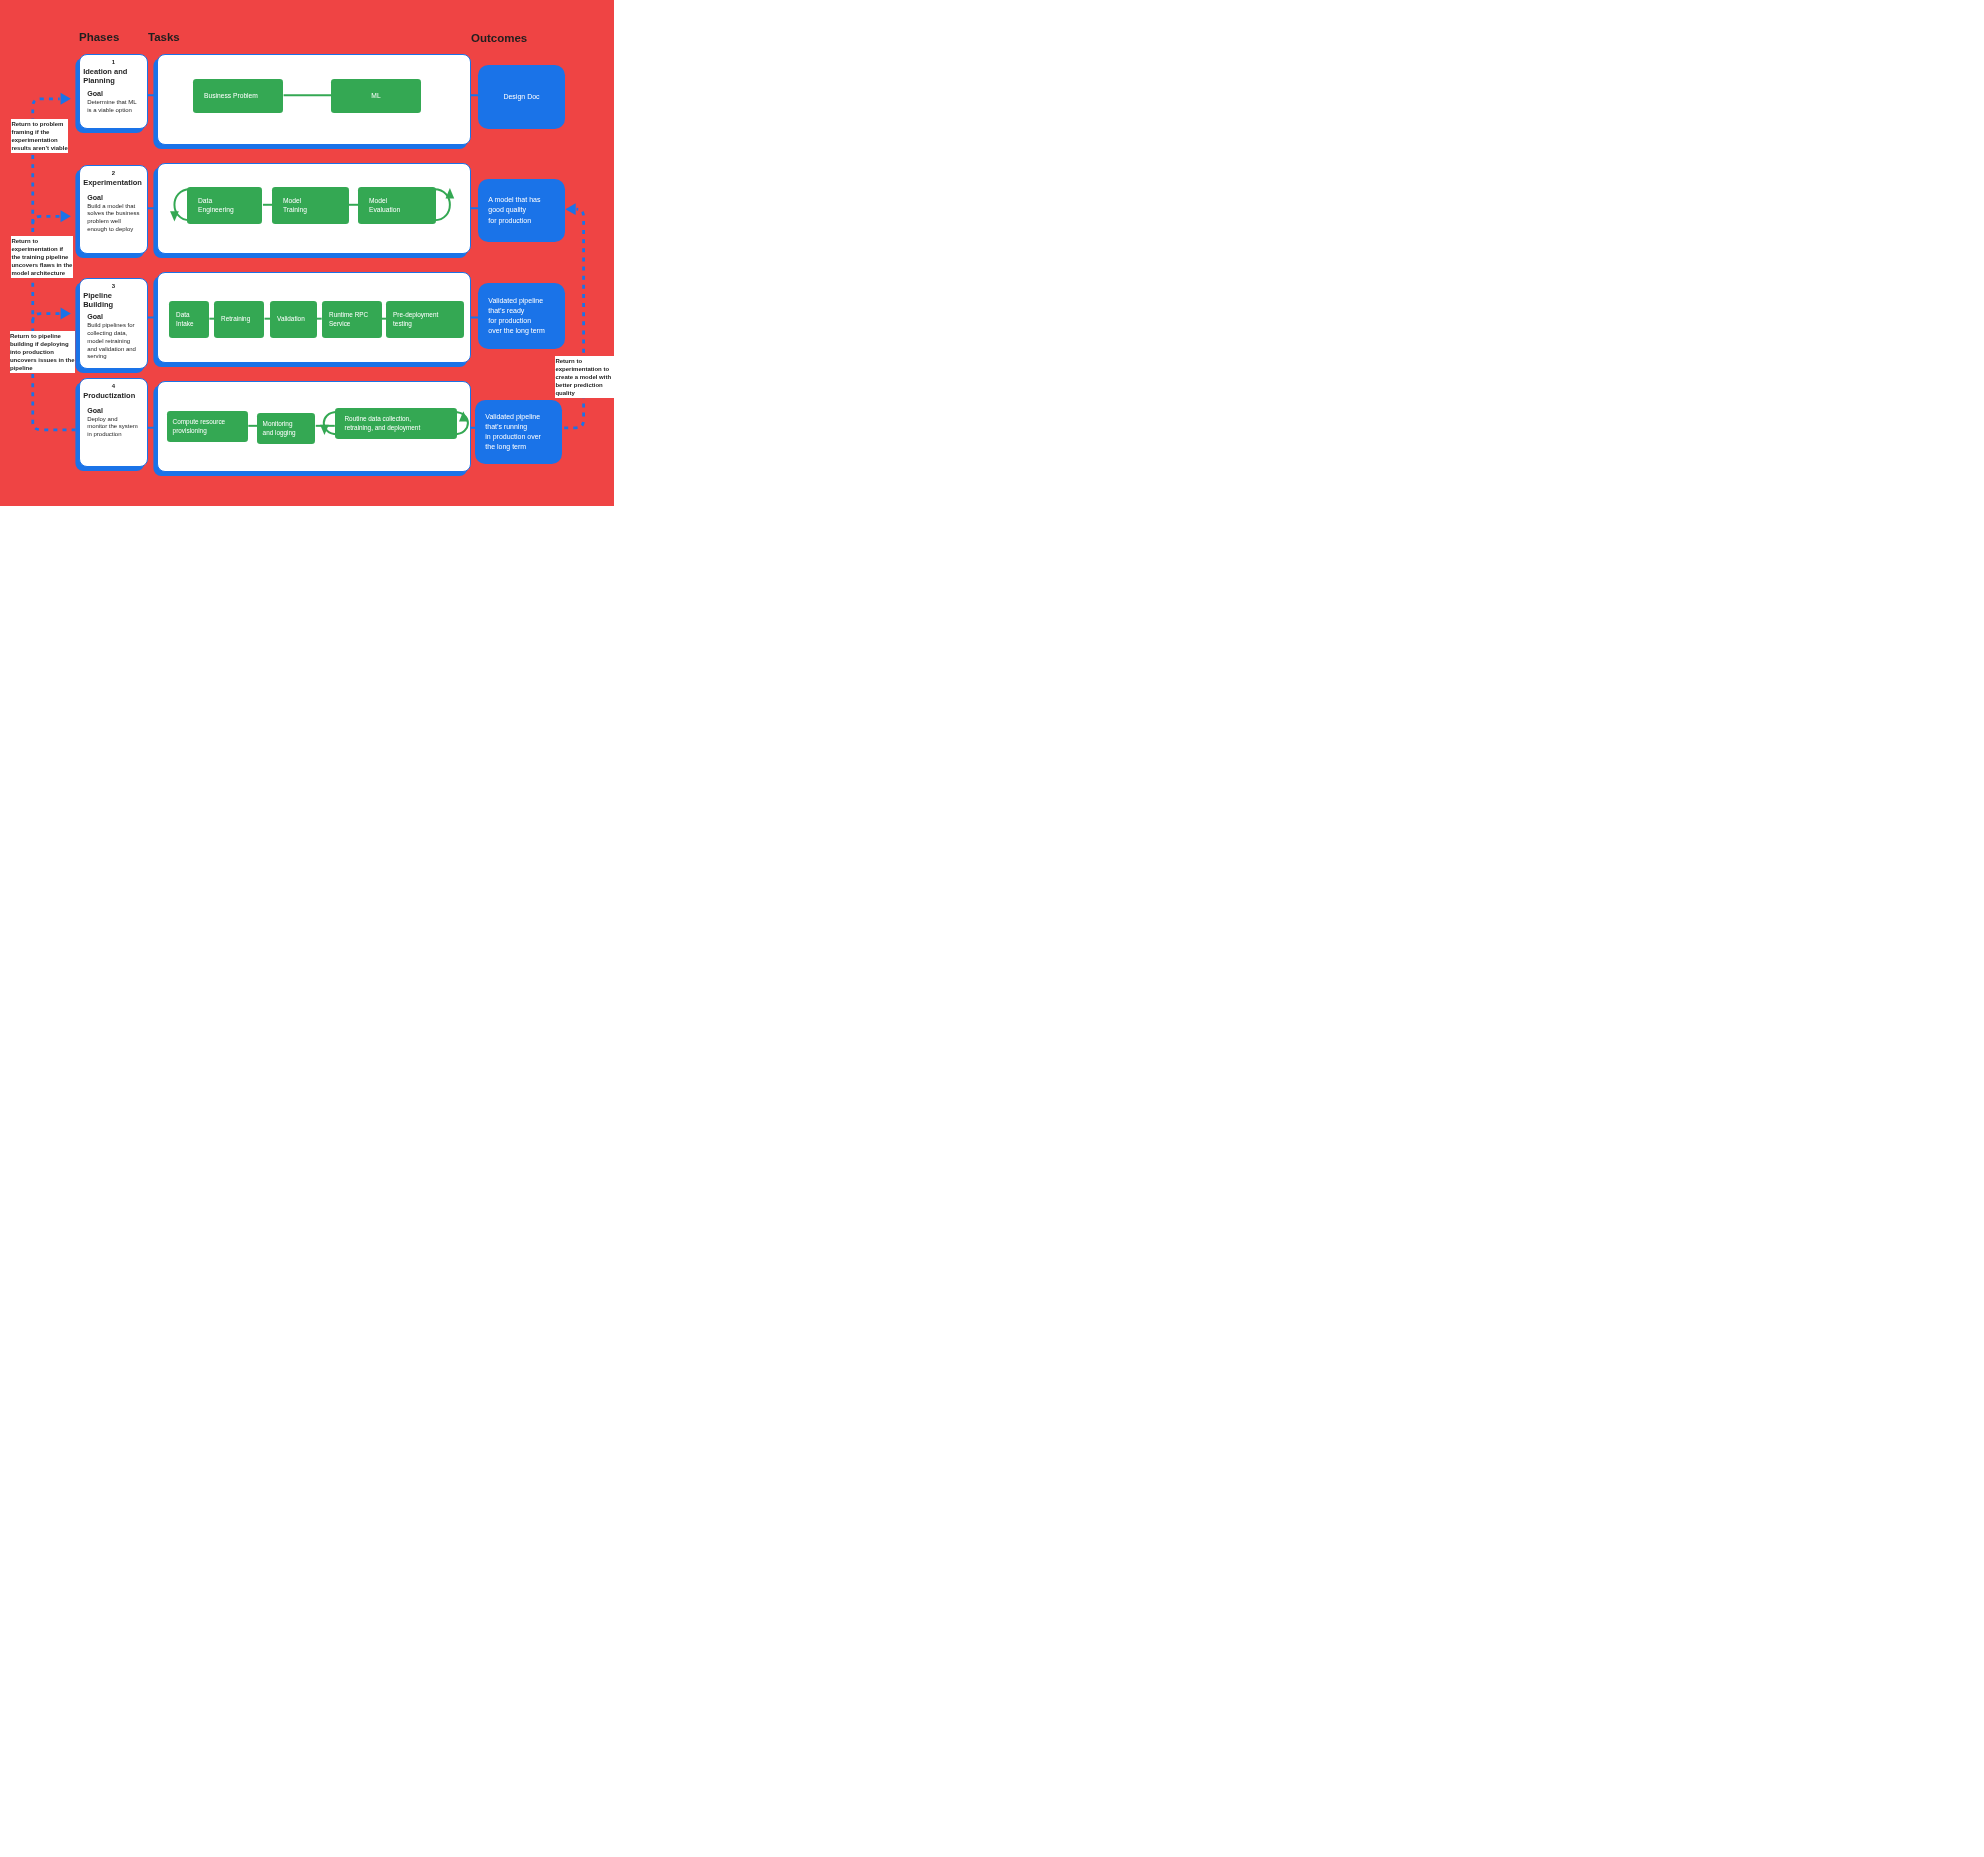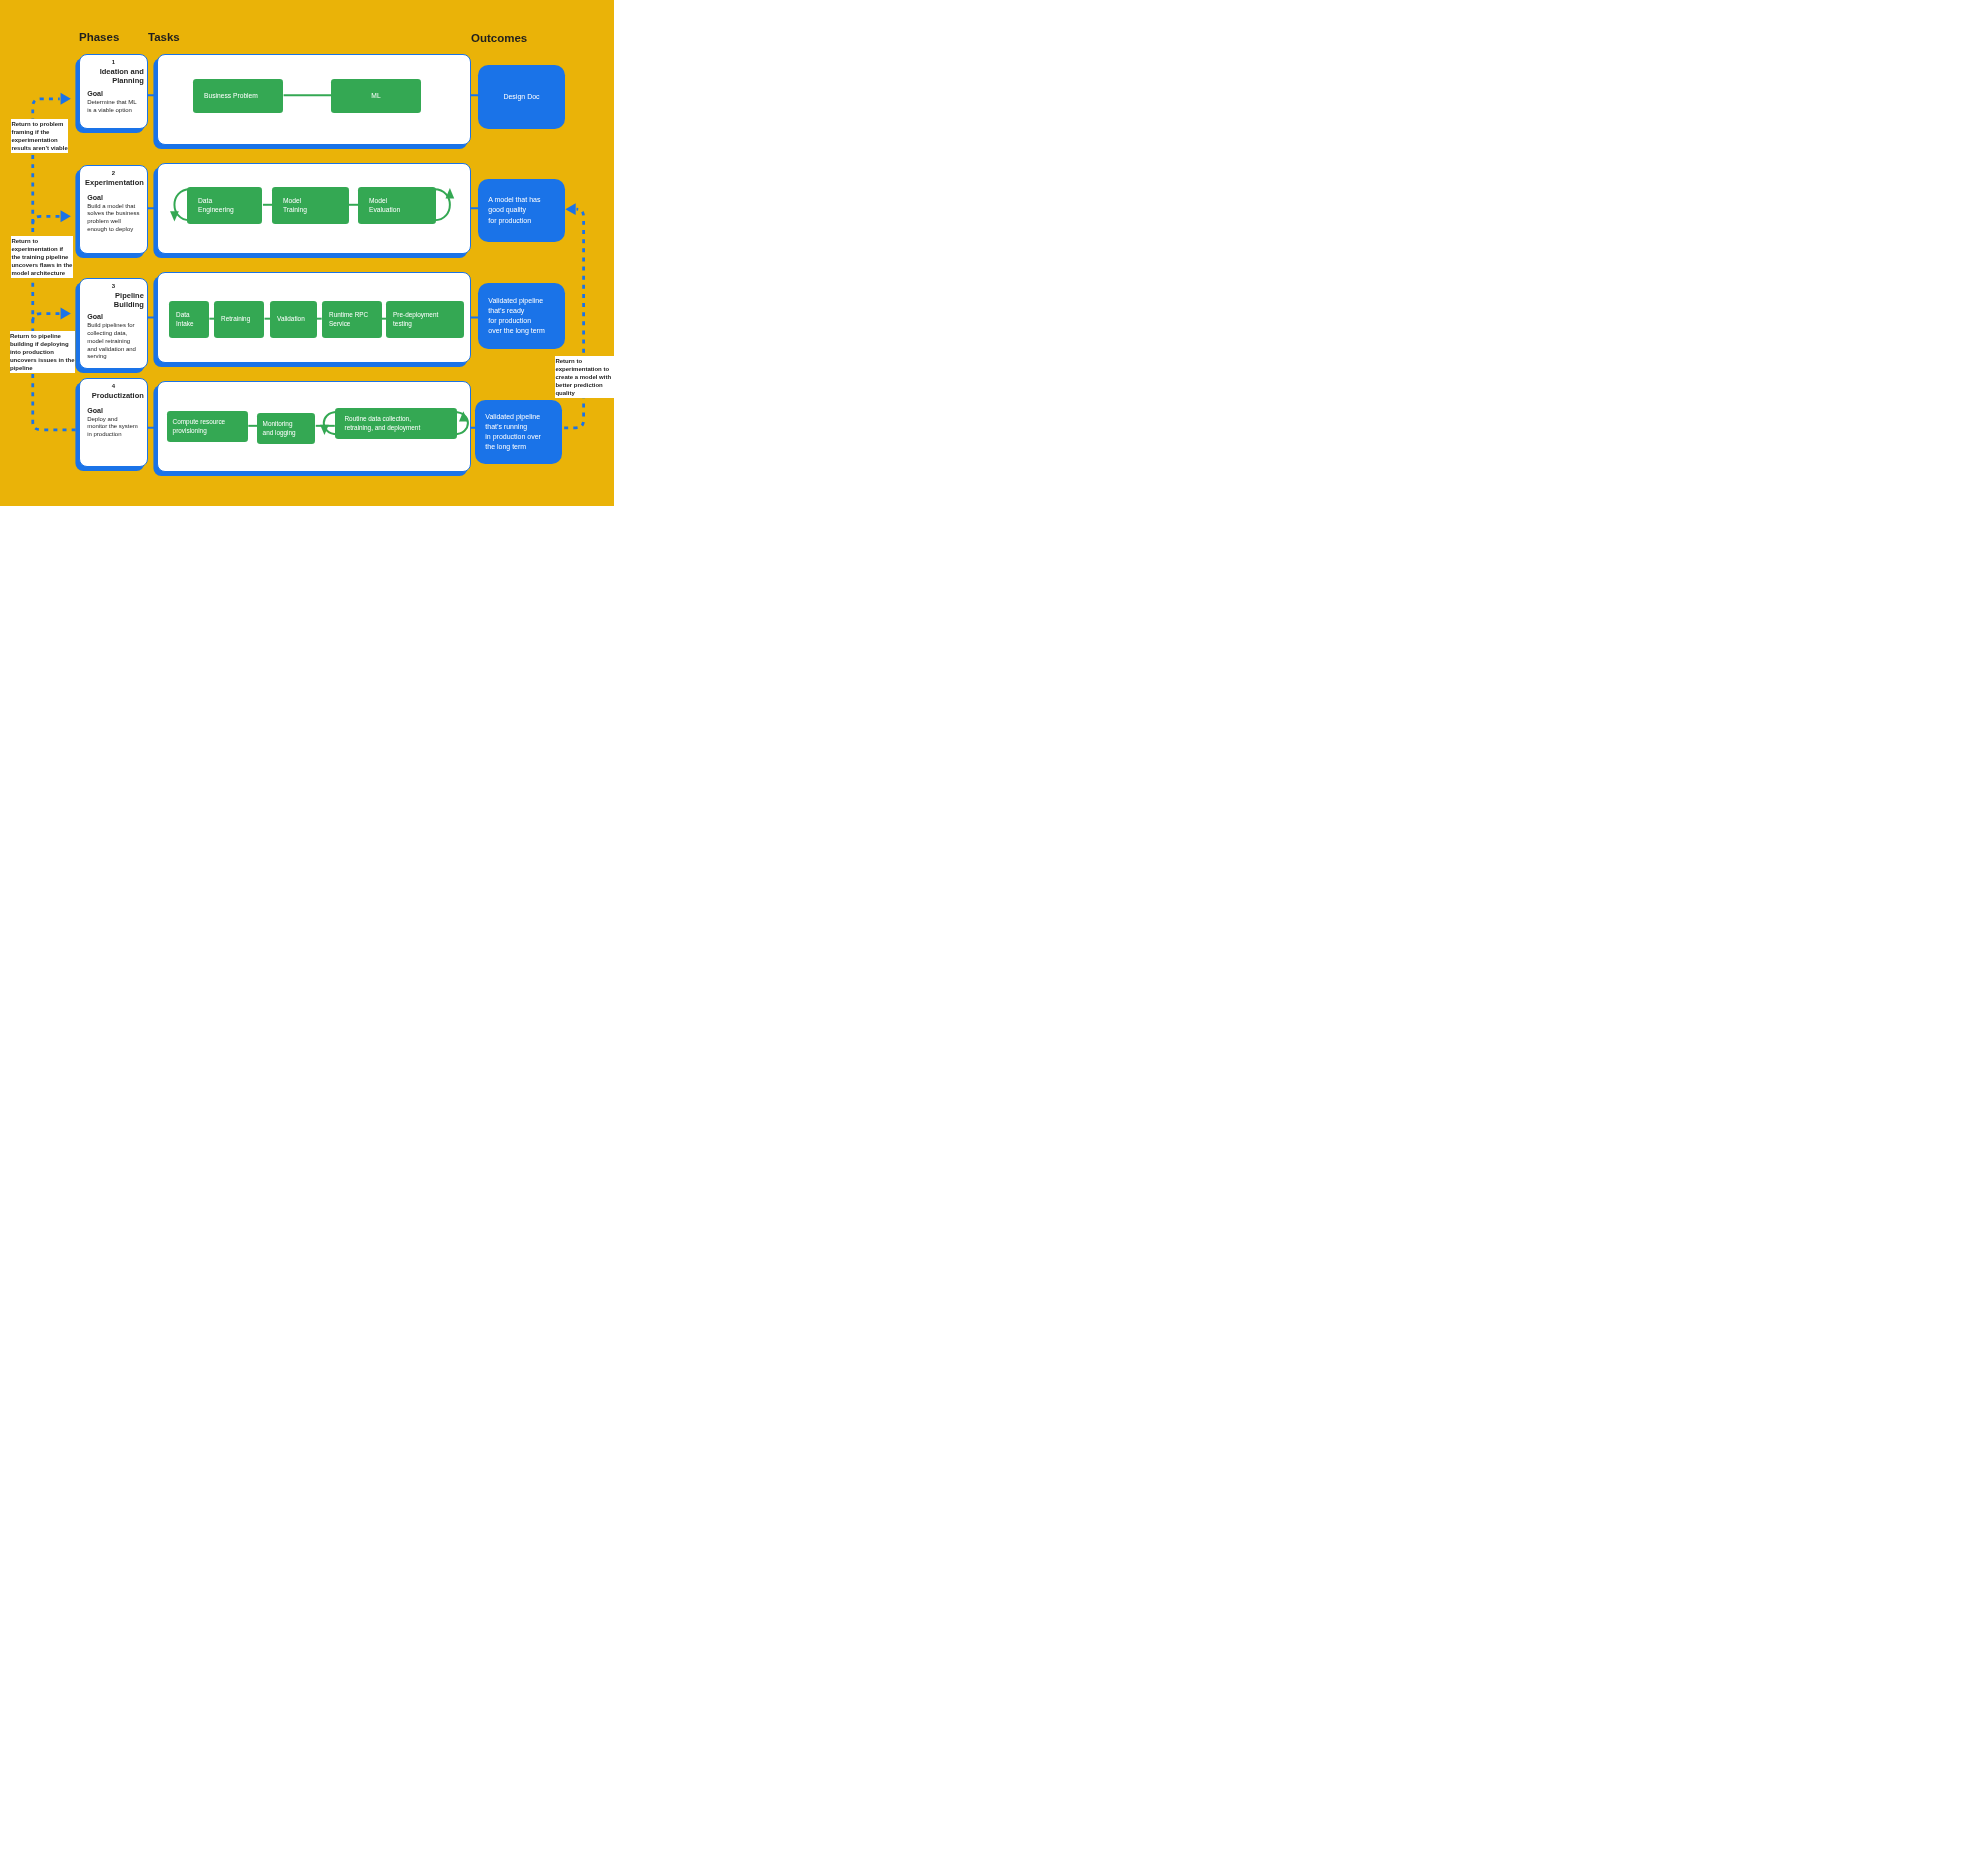--- a/index.html
+++ b/index.html
@@ -1,26 +1,26 @@
 <!DOCTYPE html>
 <html style="font-size:6.4px"><head>
 <meta charset="utf-8">
 <style>
   html,body{margin:0;padding:0;background:#ffffff;}
-  #canvas{position:relative;width:614px;height:506px;background:#eab308;
+  #canvas{position:relative;width:614px;height:506px;background:#ef4444;
           font-family:"Liberation Sans", sans-serif;color:#1f1f1f;overflow:hidden;}
   svg.layer{position:absolute;left:0;top:0;pointer-events:none;}
   #layer-under{z-index:0;}
   #layer-over{z-index:2;}
   .hdr{position:absolute;font-size:11.5px;font-weight:700;z-index:4;}
   .phase-card{position:absolute;left:79px;width:69px;background:#fff;
       border:1.6px solid #1a73e8;border-radius:8px;box-shadow:-3.6px 4px 0 0 #1a73e8;
       z-index:1;box-sizing:border-box;padding:4px 3.2px 3.2px 3.2px;}
   .phase-num{text-align:center;font-weight:700;font-size:6px;}
-  .phase-title{text-align:right;font-weight:700;font-size:7.5px;line-height:1.2;
+  .phase-title{text-align:left;font-weight:700;font-size:7.5px;line-height:1.2;
       margin-top:2.4px;white-space:pre-line;}
   .goal-label{font-weight:700;font-size:7.1px;margin:6.4px 0 0.8px 4px;}
   .goal-text{font-size:6px;line-height:1.3;margin-left:4px;white-space:pre-line;}
   .tasks-box{position:absolute;left:157px;width:314px;height:91px;background:#fff;
       border:1.6px solid #1a73e8;border-radius:8px;box-shadow:-3.6px 4px 0 0 #1a73e8;
       z-index:1;box-sizing:border-box;}
   .task{position:absolute;background:#34a853;color:#ffffff;border-radius:3.2px;
       display:flex;align-items:center;z-index:3;font-size:6.7px;line-height:1.32;
       white-space:pre-line;box-sizing:border-box;}
   .task.center{justify-content:center;text-align:center;}

